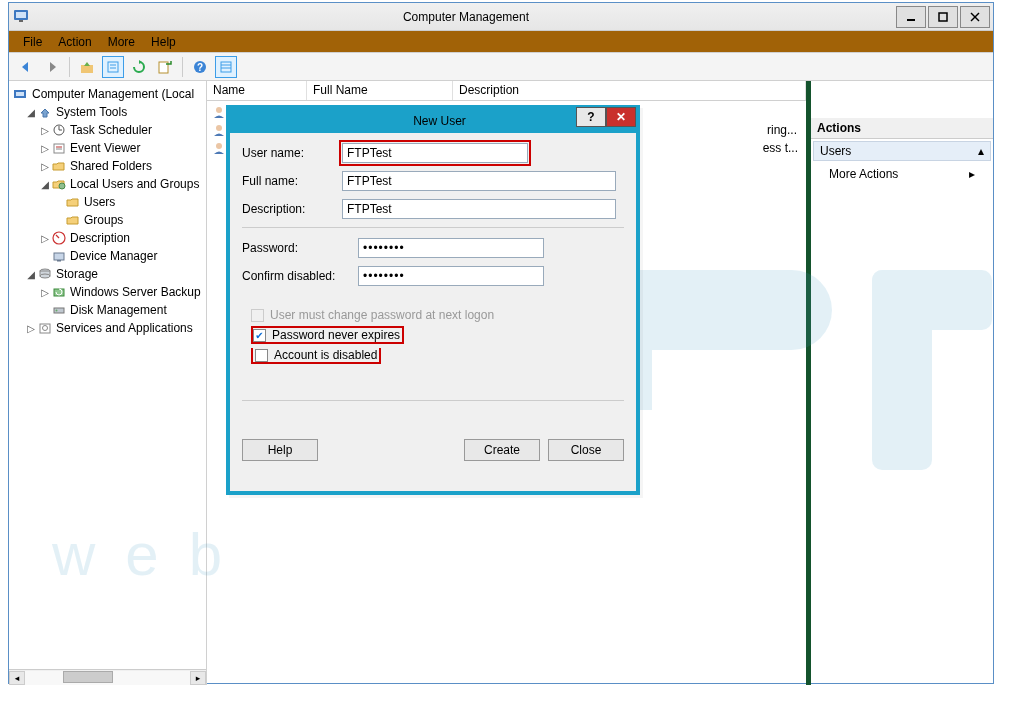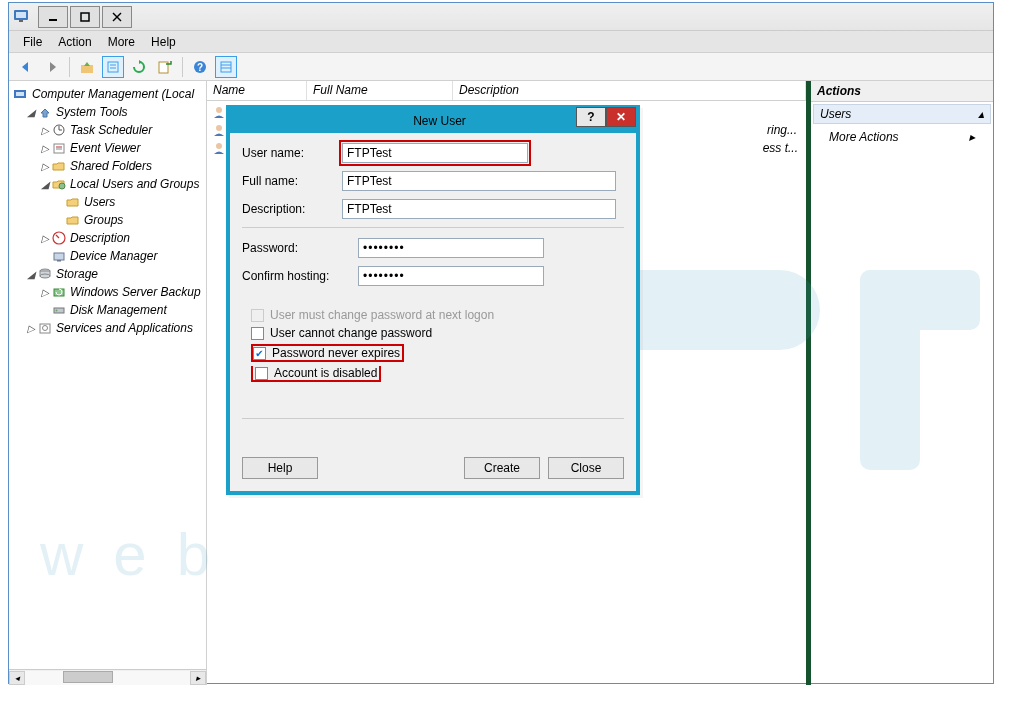--- a/index.html
+++ b/index.html
@@ -34,38 +34,37 @@
 .win-btn {
   width: 30px; height: 22px;
   border: 1px solid #888;
   background: #e0e0e0;
   margin: 2px 1px;
   display: flex; align-items: center; justify-content: center;
   font-family: "Segoe UI Symbol","Lucida Sans Unicode",sans-serif;
   font-size: 13px;
 }
 .menubar {
-  height: 22px; background: #e5e5e5;
+  height: 22px; background: #a16207;
   border-bottom: 1px solid #d0d0d0;
   display: flex; align-items: center; padding-left: 6px;
 }
 .menubar span { padding: 2px 8px; }
 .toolbar {
   height: 28px; background: #f4f4f4;
   border-bottom: 1px solid #d0d0d0;
   display:flex; align-items:center; padding-left:4px;
 }
 .tbtn { width:22px; height:22px; margin:0 2px; display:flex; align-items:center; justify-content:center; border:1px solid transparent; }
 .tbtn.active-row { border:1px solid #3c9de8; background:#dff1ff; }
 .sep { width:1px; height:20px; background:#ccc; margin:0 4px; }
 
 .body {
   display:flex;
   height: calc(682px - 28px - 22px - 28px);
-  font-style: italic;
 }
 .tree-pane {
   width:198px; border-right:1px solid #d0d0d0;
   overflow:hidden; position:relative;
   display:flex; flex-direction:column;
 }
 .tree { flex:1; padding:4px 0 0 2px; }
 .tnode { display:flex; align-items:center; height:18px; padding-left:2px; white-space:nowrap; }
 .twister { width:12px; font-family:"Segoe UI Symbol","Lucida Sans Unicode",sans-serif; color:#555; font-size:10px; text-align:center; }
 .ticon { width:16px; height:16px; margin-right:3px; display:inline-flex; align-items:center; justify-content:center; }
@@ -80,21 +79,21 @@
 .list-header {
   height:20px; background:#fff;
   border-bottom:1px solid #d0d0d0;
   display:flex;
 }
 .lh { border-right:1px solid #e0e0e0; padding:2px 6px; font-weight:400; }
 .list-body { padding-top:2px; }
 .lrow { display:flex; height:18px; align-items:center; padding-left:4px; }
 .lrow .lic { width:16px; height:16px; margin-right:4px; display:flex; align-items:center; justify-content:center; }
 
-.actions-pane { width:182px; }
+.actions-pane { width:182px;margin-top:37px; }
 .ap-title { background:#f0f0f0; border-bottom:1px solid #ccc; padding:3px 6px; font-weight:bold; }
 .ap-sub { background:#e5eef8; border:1px solid #c8d4e3; margin:2px; padding:2px 6px; display:flex; justify-content:space-between; align-items:center; }
 .ap-item { padding:4px 18px; display:flex; justify-content:space-between; }
 
 
 .dialog {
   position:absolute;
   left:226px; top:105px;
   width:414px; height:390px;
   border:4px solid #1ba1c9;
@@ -122,36 +121,37 @@
 .chk-row { display:flex; align-items:center; margin:4px 0;padding-left:9px; }
 .chk { width:13px; height:13px; border:1px solid #888; margin-right:6px; background:#fff; display:flex; align-items:center; justify-content:center; font-size:10px; color:#0a6cd6; }
 .chk.disabled { background:#f0f0f0; color:#aaa; border-color:#ccc; }
 .lbl.disabled { color:#999; }
 .red-wrap { border:2px solid #c00; padding:0 2px 0 0; display:inline-flex; align-items:center; }
 .dlg-buttons { display:flex; gap:8px; padding:0 12px 6px; margin-top:18px; }
 .btn { width:76px; height:22px; border:1px solid #999; background:#e8e8e8; font-size:12px; }
 .dlg-buttons .spacer { flex:1; }
 
 
-.wm { position:absolute; left:40px; top:260px; width:940px; height:340px; opacity:0.15; pointer-events:none; }
+.wm { position:absolute; left:52px; top:260px; width:940px; height:340px; opacity:0.15; pointer-events:none; }
 .wm-text { position:absolute; font-size:60px; font-family:"Segoe UI",sans-serif; color:#4aa0c8; letter-spacing:30px; font-weight:300; }
 </style>
 </head>
 <body>
 
 <div class="window">
 
   <div class="titlebar">
     <span class="title-icon">
       <svg width="18" height="18">
           <rect x="1" y="3" width="14" height="10" fill="#3d78c1" rx="1"></rect>
           <rect x="3" y="5" width="10" height="6" fill="#cfe2f8"></rect>
           <rect x="6" y="13" width="4" height="2" fill="#666"></rect>
         </svg>
     </span>
+    <span class="title-text">Computer Management</span>
     <div class="win-btns">
       <div class="win-btn">
           <svg width="12" height="12">
             <line x1="2" y1="9" x2="10" y2="9" stroke="#000" stroke-width="2"></line>
           </svg>
         </div>
       <div class="win-btn">
           <svg width="12" height="12">
             <rect x="2" y="2" width="8" height="8" fill="none" stroke="#000" stroke-width="1.5"></rect>
           </svg>
@@ -465,33 +465,29 @@
     <div class="row">
       <div class="lab">Description:</div>
       <input type="text" style="width: 274px;" value="FTPTest">
     </div>
     <div class="hr"></div>
     <div class="row">
       <div class="lab" style="width:116px">Password:</div>
       <input type="text" style="width: 186px; letter-spacing: 1px;" value="••••••••">
     </div>
     <div class="row">
-      <div class="lab" style="width:116px">Confirm hosting:</div>
+      <div class="lab" style="width:116px">Confirm disabled:</div>
       <input type="text" style="width: 186px; letter-spacing: 1px;" value="••••••••">
     </div>
 
     <div style="height:10px"></div>
 
     <div class="chk-row">
       <span class="chk disabled"></span>
       <span class="lbl disabled">User must change password at next logon</span>
-    </div>
-    <div class="chk-row">
-      <span class="chk"></span>
-      <span>User cannot change password</span>
     </div>
     <div class="chk-row">
       <span class="red-wrap">
         <span class="chk">✔</span>
         <span>Password never expires</span>
       </span>
     </div>
     <div class="chk-row" style="margin-top:0;">
       <span style="border:2px solid #c00; border-top:none; padding:0 2px; display:inline-flex; align-items:center;justify-content:space-between;">
         <span class="chk"></span>

